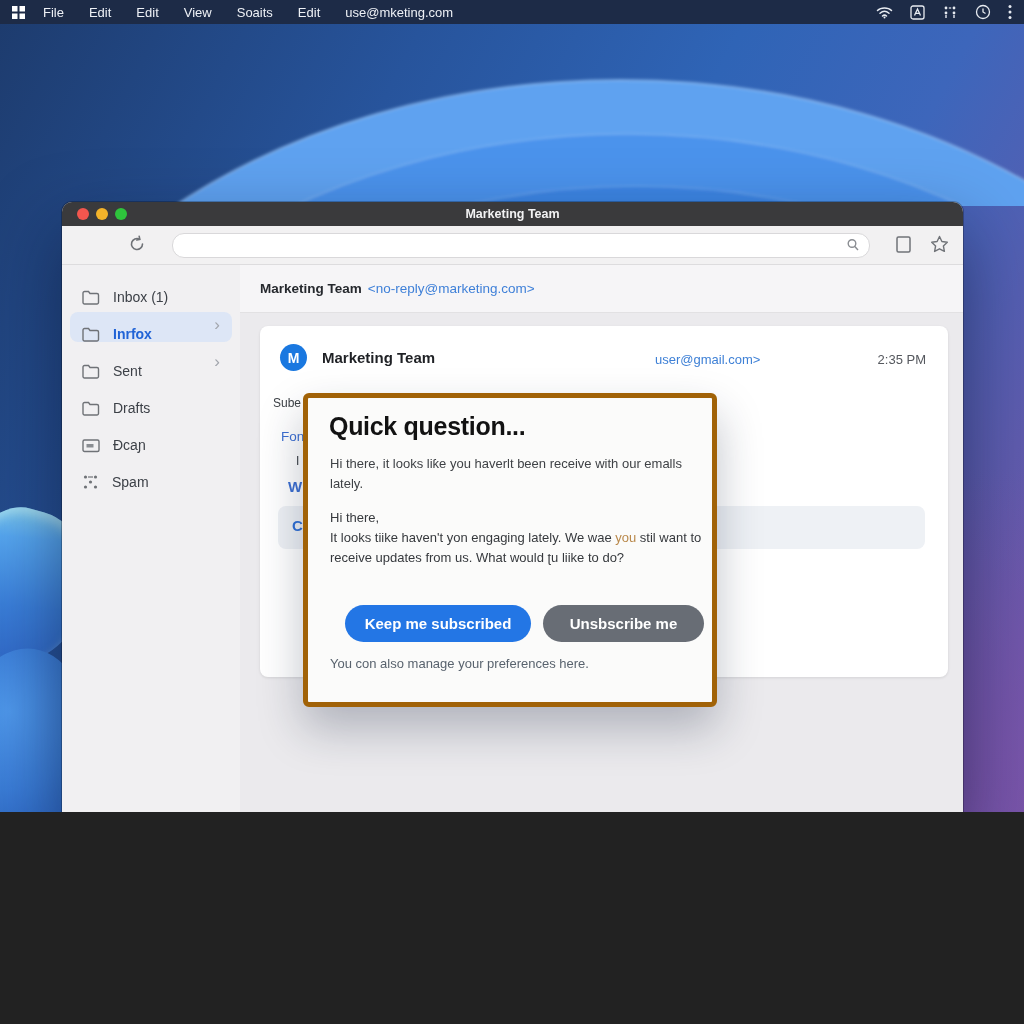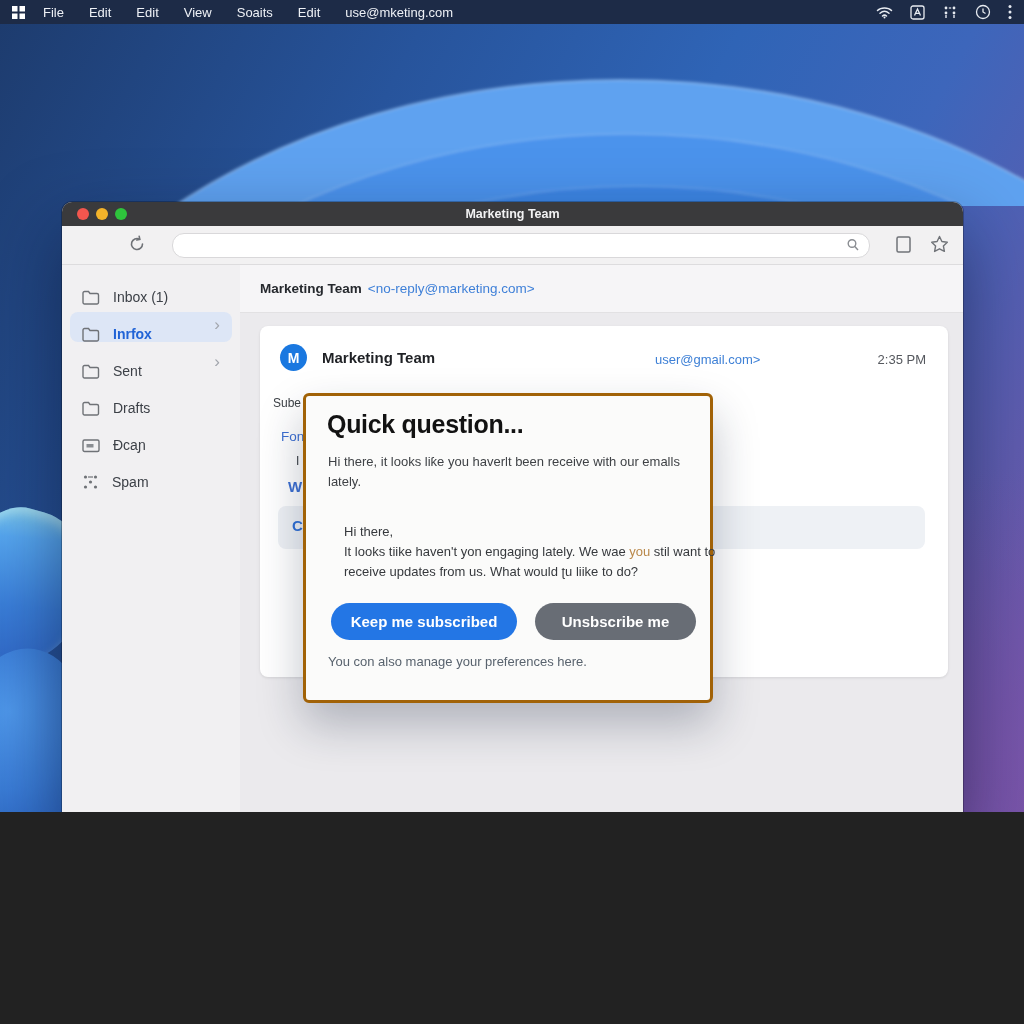--- a/index.html
+++ b/index.html
@@ -75,26 +75,26 @@
   #mto{position:absolute;left:395px;top:26px;font-size:13px;color:#3e80d6;text-decoration:none;}
   #mtime{position:absolute;right:22px;top:26px;font-size:13px;color:#55585e;}
   .frag{position:absolute;font-size:12px;color:#3c4045;}
   .frag.blue{color:#3c6fd2;}
   #fsub{left:13px;top:70px;} #f1{left:21px;top:103px;font-size:13.5px;}
   #f2{left:36px;top:128px;} #f3{left:28px;top:152px;font-weight:700;font-size:15px;}
   #qbar{position:absolute;left:18px;top:180px;width:647px;height:43px;border-radius:8px;background:#eef1f5;}
   #qbar .qc{position:absolute;left:14px;top:11px;font-size:15px;font-weight:700;color:#2e6fd6;}
   
   #dialog{position:absolute;left:241px;top:191px;width:404px;height:304px;background:#fbfbfa;
-    border:3px solid #a16207;border-radius:6px;box-shadow:0 22px 45px rgba(25,35,60,.28);z-index:30;}
+    border:5px solid #a16207;border-radius:6px;box-shadow:0 22px 45px rgba(25,35,60,.28);z-index:30;}
   #dialog h1{position:absolute;left:21px;top:14px;margin:0;font-size:25px;letter-spacing:-.3px;color:#121212;}
   #dintro{position:absolute;left:22px;top:56px;width:364px;margin:0;font-size:13px;line-height:1.5;color:#3f4246;}
-  #dpara{position:absolute;left:22px;top:110px;width:372px;margin:16px;font-size:13px;line-height:1.55;color:#36393d;}
+  #dpara{position:absolute;left:22px;top:110px;width:372px;margin:0;font-size:13px;line-height:1.55;color:#36393d;}
   #dpara .hl{color:#b9884a;}
-  #btnrow{position:absolute;left:25px;top:207px;display:flex;gap:18px;}
+  #btnrow{position:absolute;left:37px;top:207px;display:flex;gap:12px;}
   #btnrow button{border:none;height:37px;border-radius:19px;color:#fff;font-size:15px;font-weight:700;
     font-family:inherit;cursor:pointer;}
   #btnPrimary{width:186px;background:#2376e5;}
   #btnSecondary{width:161px;background:#686d75;}
   #dfooter{position:absolute;left:22px;top:258px;margin:0;font-size:13px;color:#59636e;}
 </style>
 </head>
 <body>
 
 <div id="stage">

